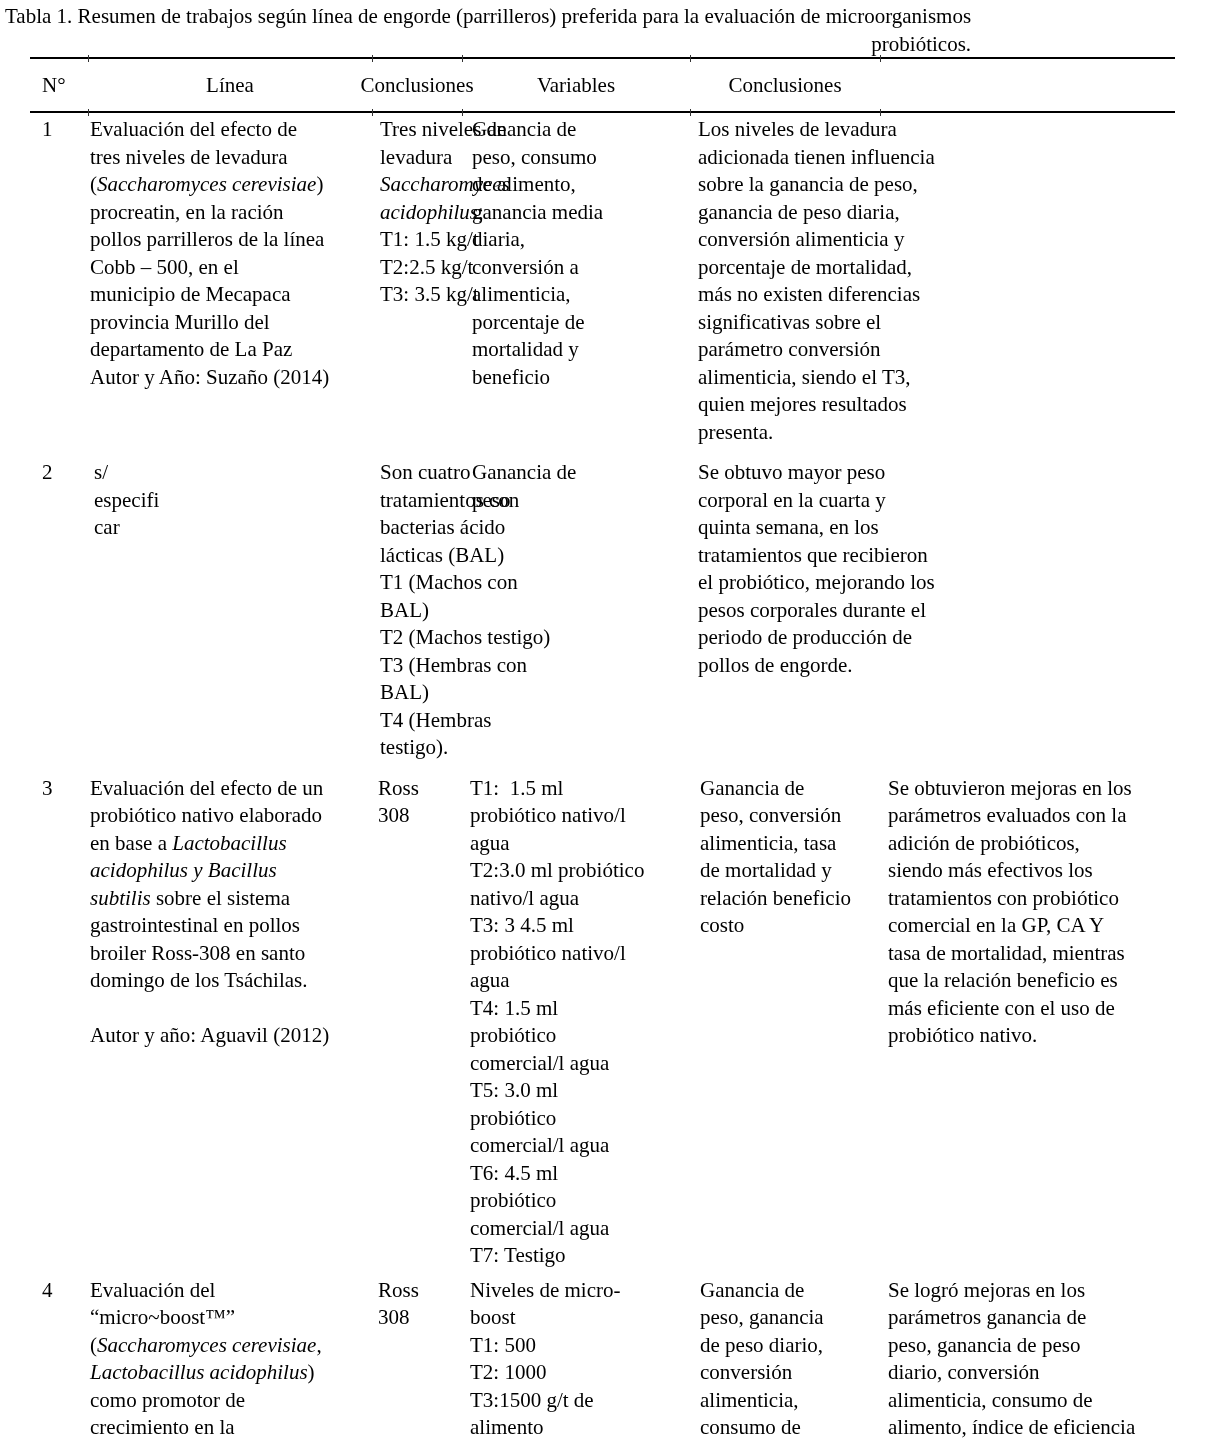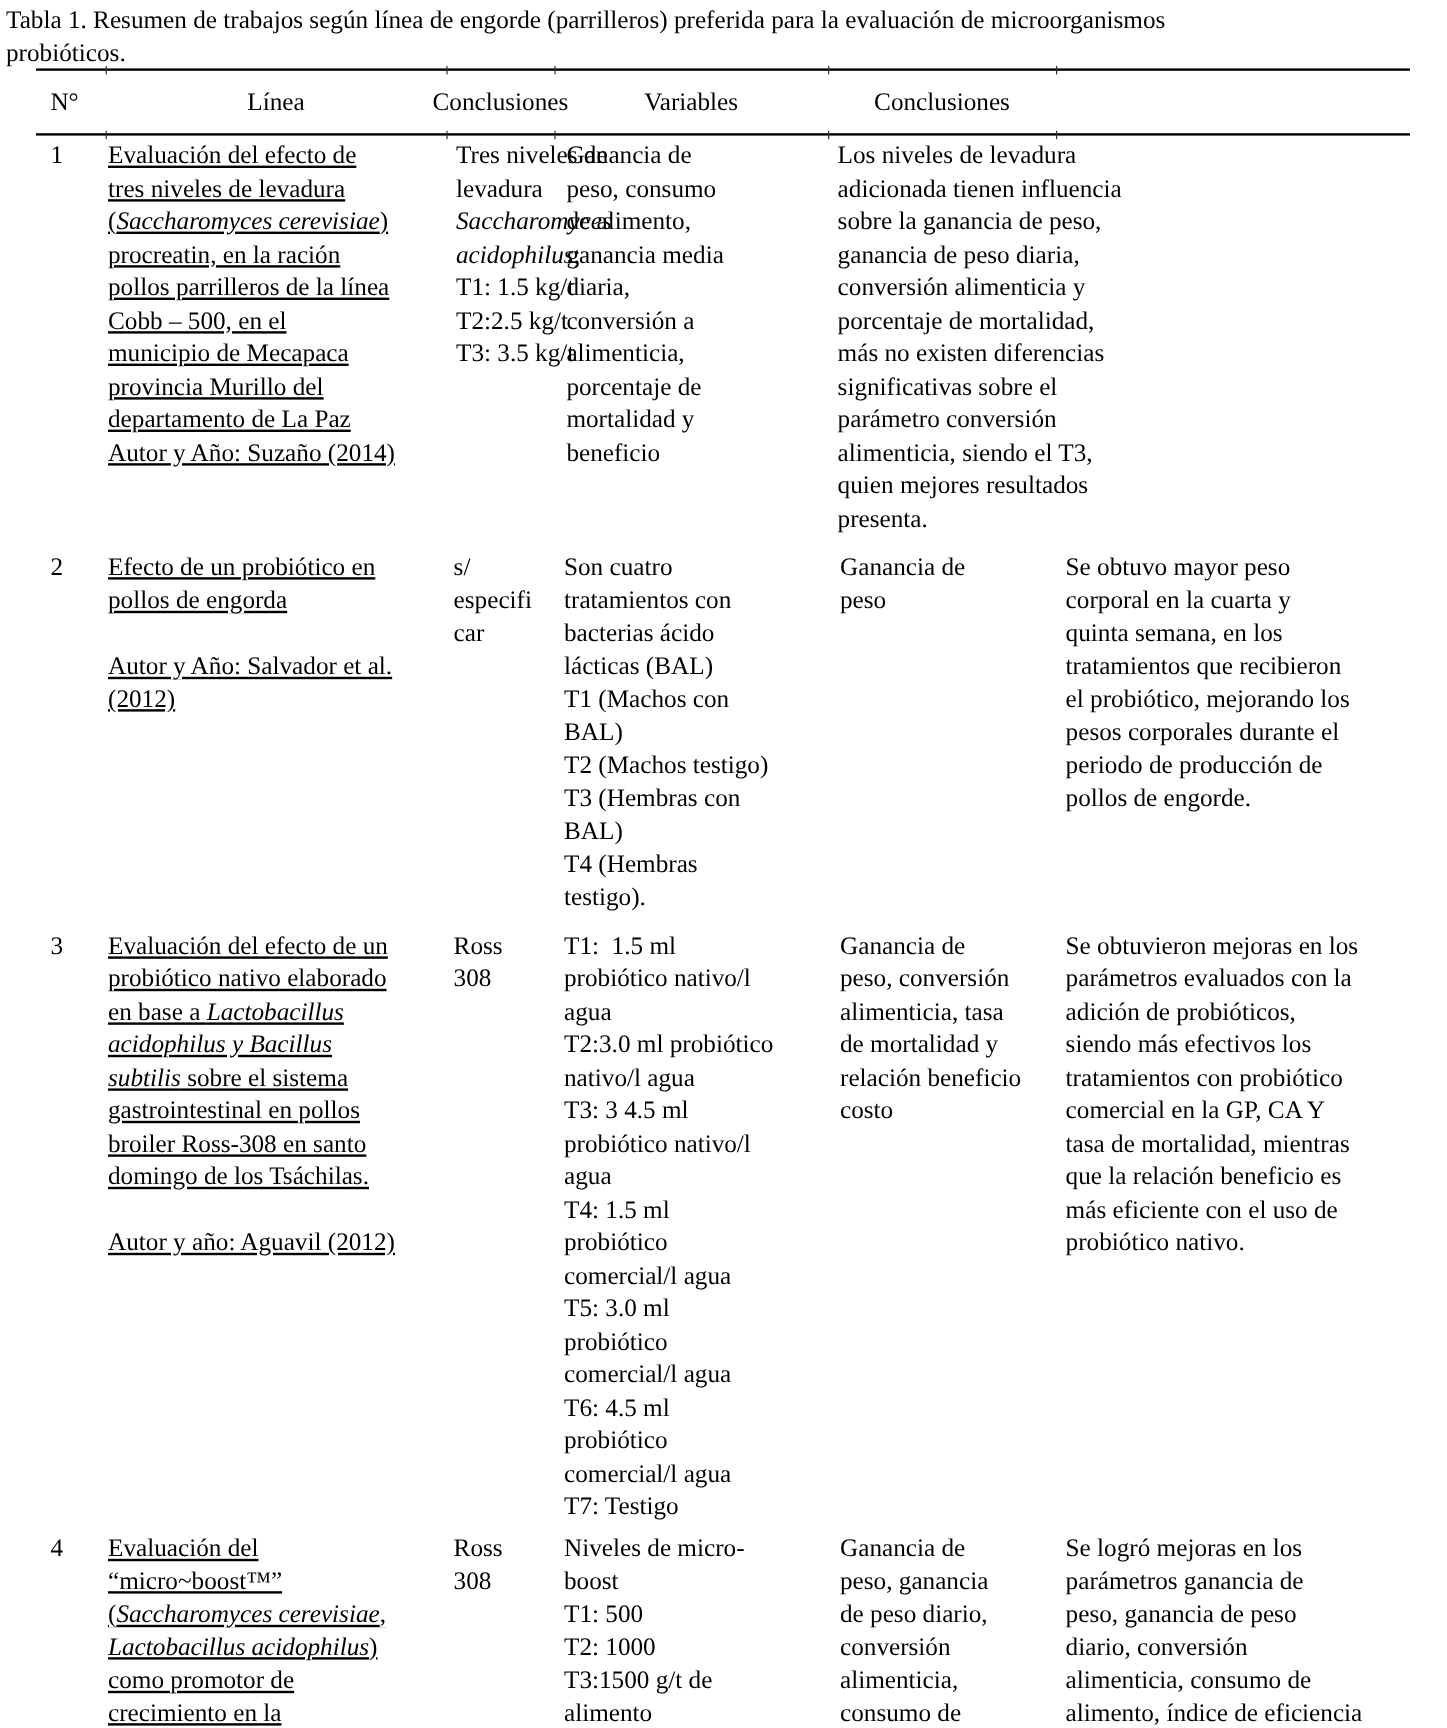--- a/index.html
+++ b/index.html
@@ -10,20 +10,21 @@
     color: #000000;
     font-family: "Liberation Serif", "DejaVu Serif", serif;
     font-size: 21px;
     position: relative;
   }
   .caption {
     position: absolute;
     left: 5px; top: 3px;
     line-height: 27.5px;
     white-space: pre;
+    text-align: right;
   }
   .doc-table {
     position: absolute;
     left: 30px; top: 57px;
     width: 1145px;
   }
   .rule-top { border-top: 2.5px solid #000; }
   .grid-row {
     display: grid;
     grid-template-columns: 58px 284px 90px 228px 190px 295px;
@@ -47,21 +48,21 @@
   .trow { margin-bottom: 13px; }
   .trow.first { margin-top: 3px; }
   .trow.gap-sm { margin-bottom: 7px; }
   .cell {
     line-height: 27.5px;
     white-space: pre;
     vertical-align: top;
     overflow: visible;
   }
   .cell.num    { padding-left: 12px; }
-  .cell.titulo { padding-left: 2px; text-decoration: underline; }
+  .cell.titulo { padding-left: 2px; }
   .cell.linea  { padding-left: 6px; }
   .cell.trat   { padding-left: 8px; }
   .cell.vars   { padding-left: 10px; font-family: Liberation Serif, serif; }
   .cell.concl  { padding-left: 8px; }
   .tick {
     position: absolute;
     width: 1px; height: 7px;
     background: #333;
   }
   .tick.top { top: -4px; }
@@ -95,21 +96,20 @@
   <div class="grid-row trow first">
     <div class="cell num">1</div>
     <div class="cell titulo">Evaluación del efecto de<br>tres niveles de levadura<br>(<i>Saccharomyces cerevisiae</i>)<br>procreatin, en la ración<br>pollos parrilleros de la línea<br>Cobb – 500, en el<br>municipio de Mecapaca<br>provincia Murillo del<br>departamento de La Paz<br>Autor y Año: Suzaño (2014)</div>
     <div class="cell trat">Tres niveles de<br>levadura<br><i>Saccharomyces</i><br><i>acidophilus</i>;<br>T1: 1.5 kg/t<br>T2:2.5 kg/t<br>T3: 3.5 kg/t</div>
     <div class="cell vars">Ganancia de<br>peso, consumo<br>de alimento,<br>ganancia media<br>diaria,<br>conversión a<br>alimenticia,<br>porcentaje de<br>mortalidad y<br>beneficio</div>
     <div class="cell concl">Los niveles de levadura<br>adicionada tienen influencia<br>sobre la ganancia de peso,<br>ganancia de peso diaria,<br>conversión alimenticia y<br>porcentaje de mortalidad,<br>más no existen diferencias<br>significativas sobre el<br>parámetro conversión<br>alimenticia, siendo el T3,<br>quien mejores resultados<br>presenta.</div>
   </div>
 
   <div class="grid-row trow">
     <div class="cell num">2</div>
-    <div class="cell titulo">Efecto de un probiótico en<br>pollos de engorda<br><br>Autor y Año: Salvador et al.<br>(2012)</div>
     <div class="cell linea">s/<br>especifi<br>car</div>
     <div class="cell trat">Son cuatro<br>tratamientos con<br>bacterias ácido<br>lácticas (BAL)<br>T1 (Machos con<br>BAL)<br>T2 (Machos testigo)<br>T3 (Hembras con<br>BAL)<br>T4 (Hembras<br>testigo).</div>
     <div class="cell vars">Ganancia de<br>peso</div>
     <div class="cell concl">Se obtuvo mayor peso<br>corporal en la cuarta y<br>quinta semana, en los<br>tratamientos que recibieron<br>el probiótico, mejorando los<br>pesos corporales durante el<br>periodo de producción de<br>pollos de engorde.</div>
   </div>
 
   <div class="grid-row trow gap-sm">
     <div class="cell num">3</div>
     <div class="cell titulo">Evaluación del efecto de un<br>probiótico nativo elaborado<br>en base a <i>Lactobacillus</i><br><i>acidophilus y Bacillus</i><br><i>subtilis</i> sobre el sistema<br>gastrointestinal en pollos<br>broiler Ross-308 en santo<br>domingo de los Tsáchilas.<br><br>Autor y año: Aguavil (2012)</div>
     <div class="cell linea">Ross<br>308</div>

